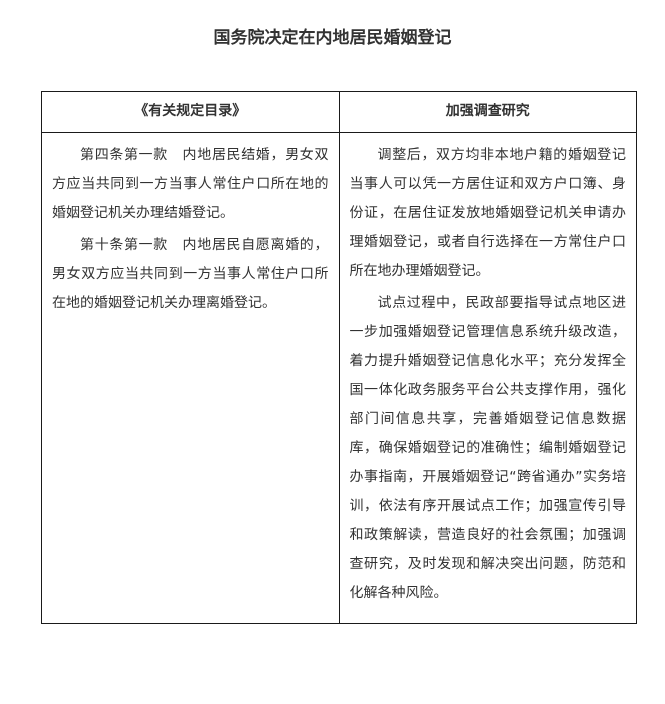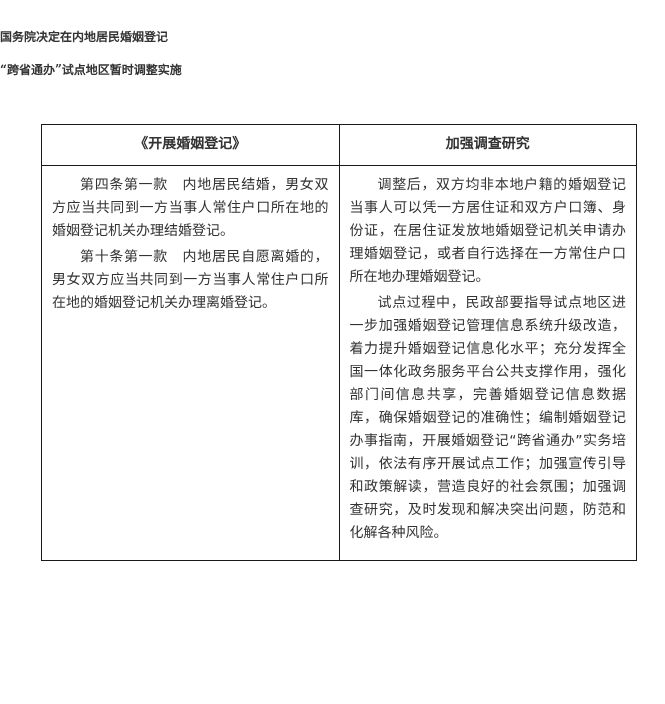--- a/index.html
+++ b/index.html
@@ -10,23 +10,24 @@
   }
   body {
     width: 665px;
     height: 704px;
     overflow: hidden;
     font-family: "DejaVu Sans", "Liberation Sans", sans-serif;
     color: #333333;
   }
   .doc-title {
     margin: 21px 0 0 0;
+    text-align: center;
     font-family: "DejaVu Serif", "Liberation Serif", serif;
     font-weight: bold;
-    font-size: 12px;
+    font-size: 17px;
     line-height: 33px;
     color: #333333;
   }
   .doc-title .title-line {
     display: block;
   }
   .doc-table {
     margin: 37px 0 0 41px;
     width: 596px;
     border-collapse: collapse;
@@ -43,43 +44,42 @@
     font-weight: bold;
     text-align: center;
     vertical-align: middle;
     padding: 0 0 6px 0;
   }
   .doc-table td {
     width: 50%;
     vertical-align: top;
     padding: 7px 10px 16px 10px;
     font-size: 14px;
-    line-height: 23px;
+    line-height: 29px;
     text-align: justify;
   }
   .doc-table td p {
     margin: 0;
     text-indent: 2em;
   }
   .doc-table td p + p {
     margin-top: 3px;
   }
 </style>
 </head>
 <body>
 
 <h1 class="doc-title">
   <span class="title-line">国务院决定在内地居民婚姻登记</span>
-  <span class="title-line">“跨省通办”试点地区暂时调整实施</span>
 </h1>
 
 <table class="doc-table">
   <thead>
     <tr>
-      <th>《开展婚姻登记》</th>
+      <th>《有关规定目录》</th>
       <th>加强调查研究</th>
     </tr>
   </thead>
   <tbody>
     <tr>
       <td>
         <p>第四条第一款　内地居民结婚，男女双方应当共同到一方当事人常住户口所在地的婚姻登记机关办理结婚登记。</p>
         <p>第十条第一款　内地居民自愿离婚的，男女双方应当共同到一方当事人常住户口所在地的婚姻登记机关办理离婚登记。</p>
       </td>
       <td>

